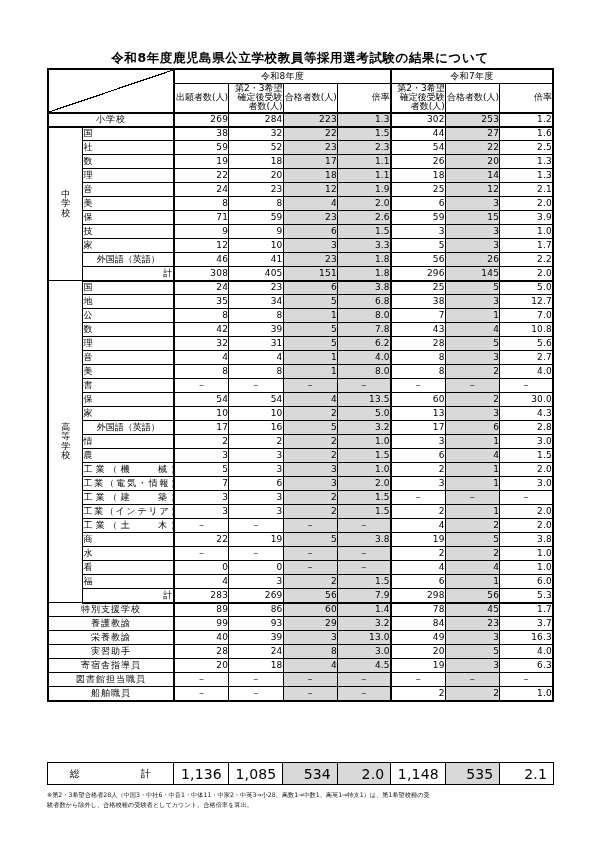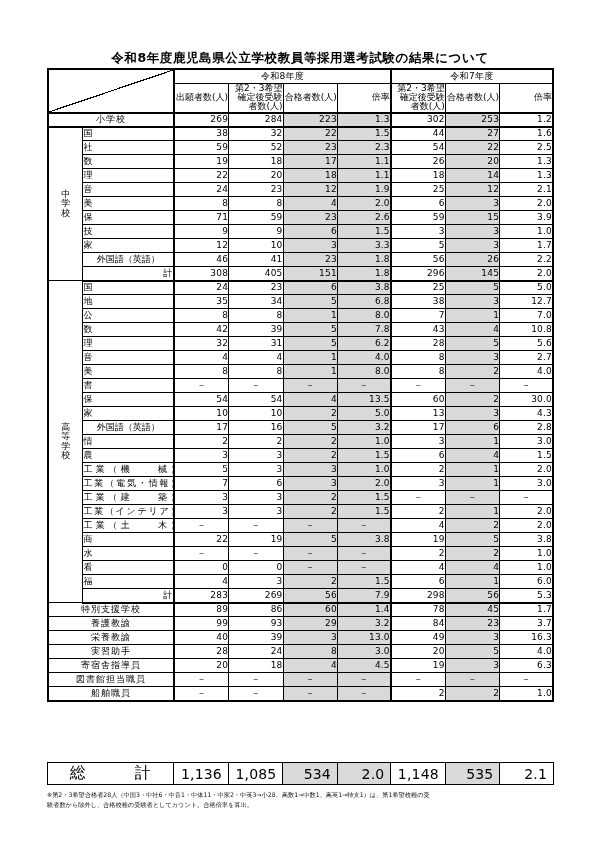--- a/index.html
+++ b/index.html
@@ -168,21 +168,21 @@
   }
   table.grand td {
     border: 1px solid #000;
     height: 22px;
     font-size: 10.5px;
     padding: 0;
     box-sizing: border-box;
   }
   table.grand .lbl-grand {
     text-align: center;
-    font-size: 16px;
+    font-size: 10px;
     letter-spacing: 1px;
   }
   table.grand .lbl-grand .sp {
     display: inline-block;
     min-width: 82px;
     text-align: justify;
     text-align-last: justify;
     white-space: nowrap;
   }
   table.grand .num {

